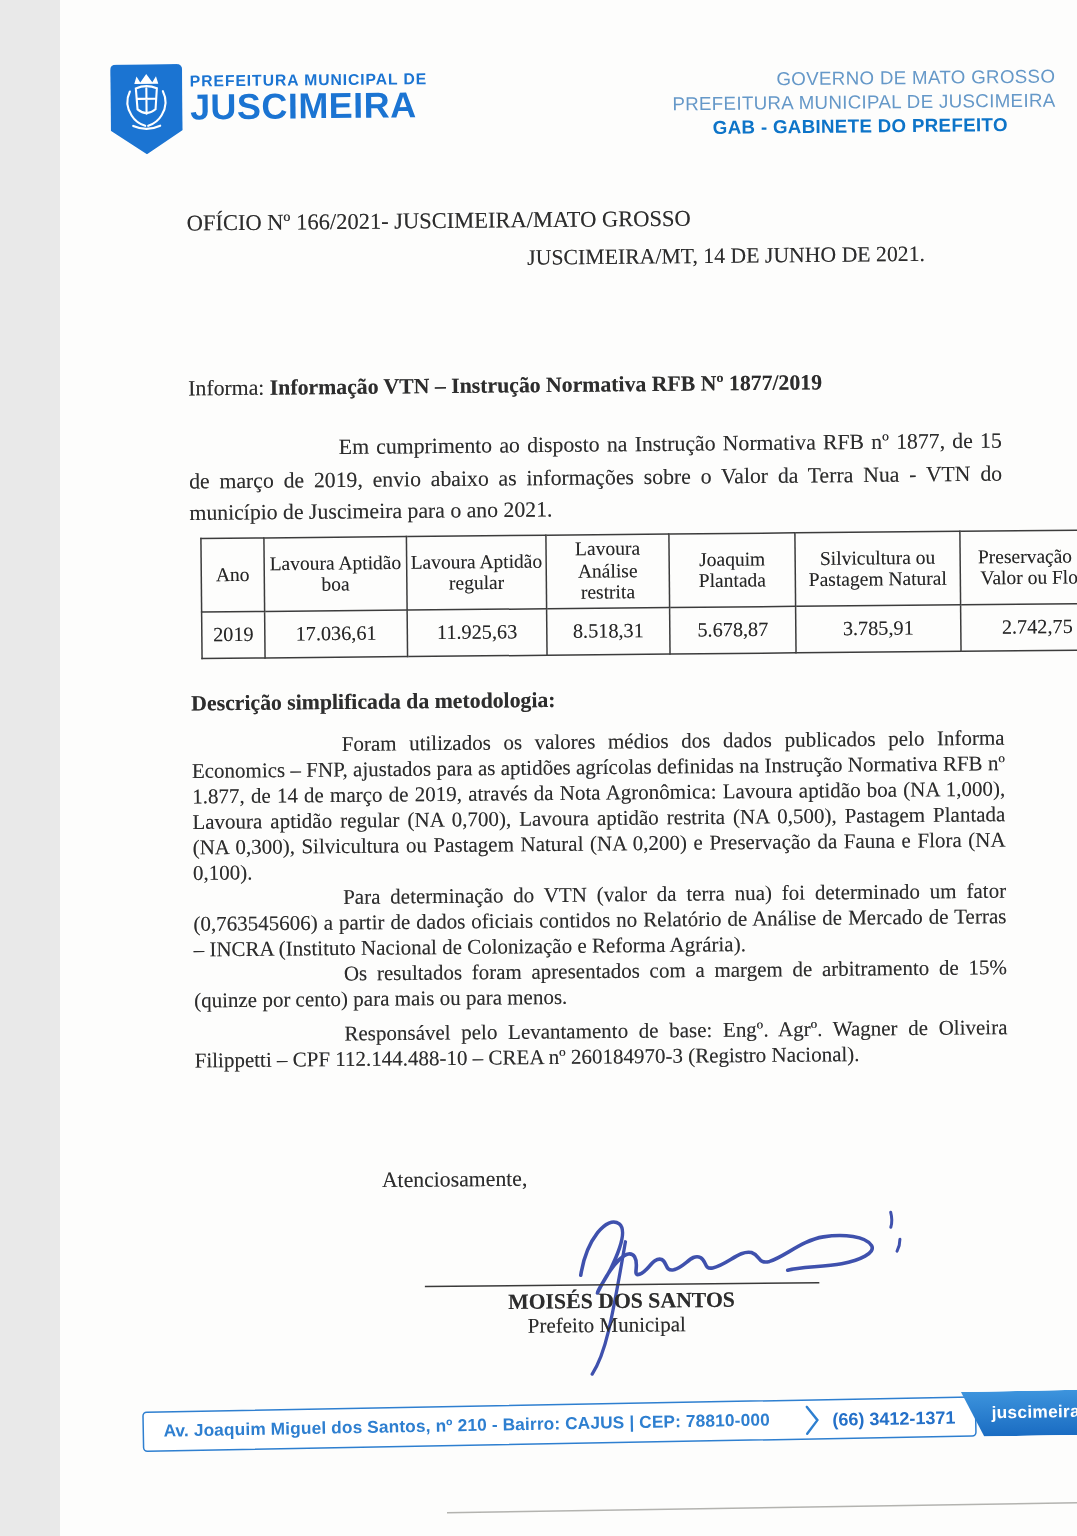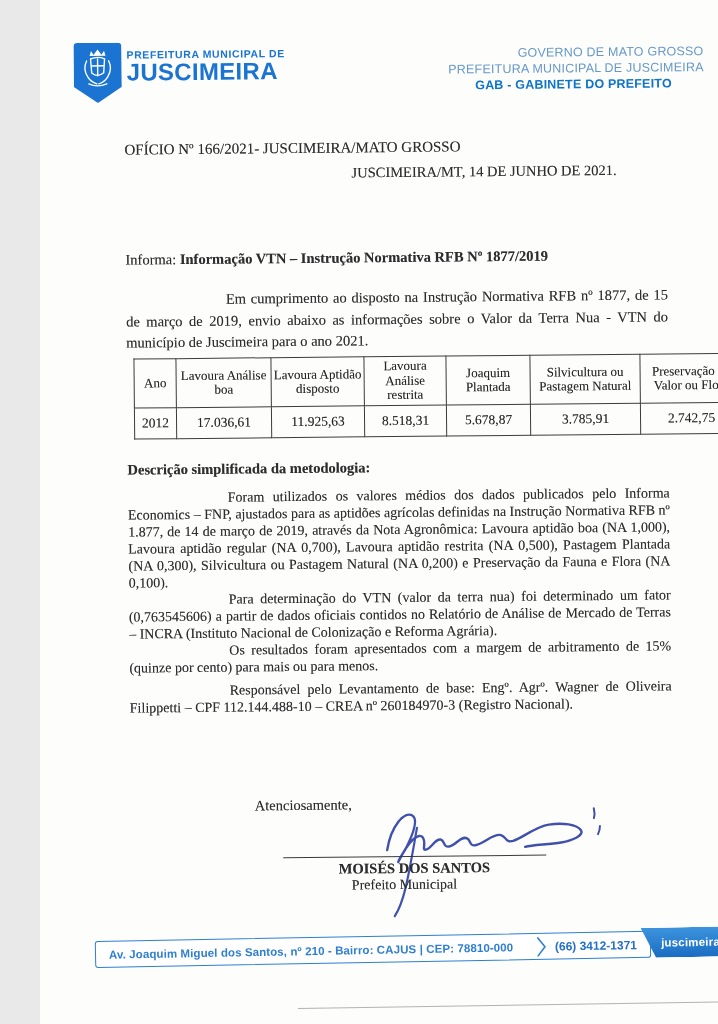--- a/index.html
+++ b/index.html
@@ -50,21 +50,21 @@
     border-collapse:collapse;table-layout:fixed;
     font-size:13px;color:#262626;text-shadow:0 0 .4px rgba(45,45,45,.4);
   }
   table.vtn th,table.vtn td{
     border:1px solid #3c3c3c;text-align:center;vertical-align:middle;
     font-weight:400;padding:1px 2px;line-height:14.5px;
   }
   table.vtn th{height:46px;}
   table.vtn td{height:28px;font-size:13.5px;}
   
-  .closing{position:absolute;left:212px;top:796px;font-size:14.5px;}
+  .closing{position:absolute;left:212px;top:778px;font-size:14.5px;}
   .sig-svg{position:absolute;left:322px;top:788px;}
   .sig-line{position:absolute;left:240px;top:856px;width:263px;border-top:1.6px solid #3a3a3a;}
   .sig-name{position:absolute;left:215px;top:860px;width:312px;text-align:center;font-weight:700;font-size:14.5px;}
   .sig-title{position:absolute;left:205px;top:877px;width:312px;text-align:center;font-size:14px;}
   
   .footer{
     position:absolute;left:55px;top:936px;width:655px;height:34px;
     transform:rotate(-1.05deg);transform-origin:0 50%;
     font-family:"Liberation Sans",sans-serif;
   }
@@ -139,29 +139,29 @@
           <col style="width:95px">
           <col style="width:93px">
         <col style="width:82px">
           <col style="width:84px">
           <col style="width:110px">
           <col style="width:102px">
       </colgroup>
       <tbody>
           <tr>
         <th>Ano</th>
-        <th>Lavoura Análise boa</th>
-        <th>Lavoura Aptidão disposto</th>
+        <th>Lavoura Aptidão boa</th>
+        <th>Lavoura Aptidão regular</th>
         <th>Lavoura Análise restrita</th>
         <th>Joaquim Plantada</th>
         <th>Silvicultura ou Pastagem Natural</th>
         <th>Preservação da Valor ou Flora</th>
       </tr>
       <tr>
-        <td>2012</td>
+        <td>2019</td>
         <td>17.036,61</td>
         <td>11.925,63</td>
         <td>8.518,31</td>
         <td>5.678,87</td>
         <td>3.785,91</td>
         <td>2.742,75</td>
       </tr>
     </tbody>
       </table>
 

